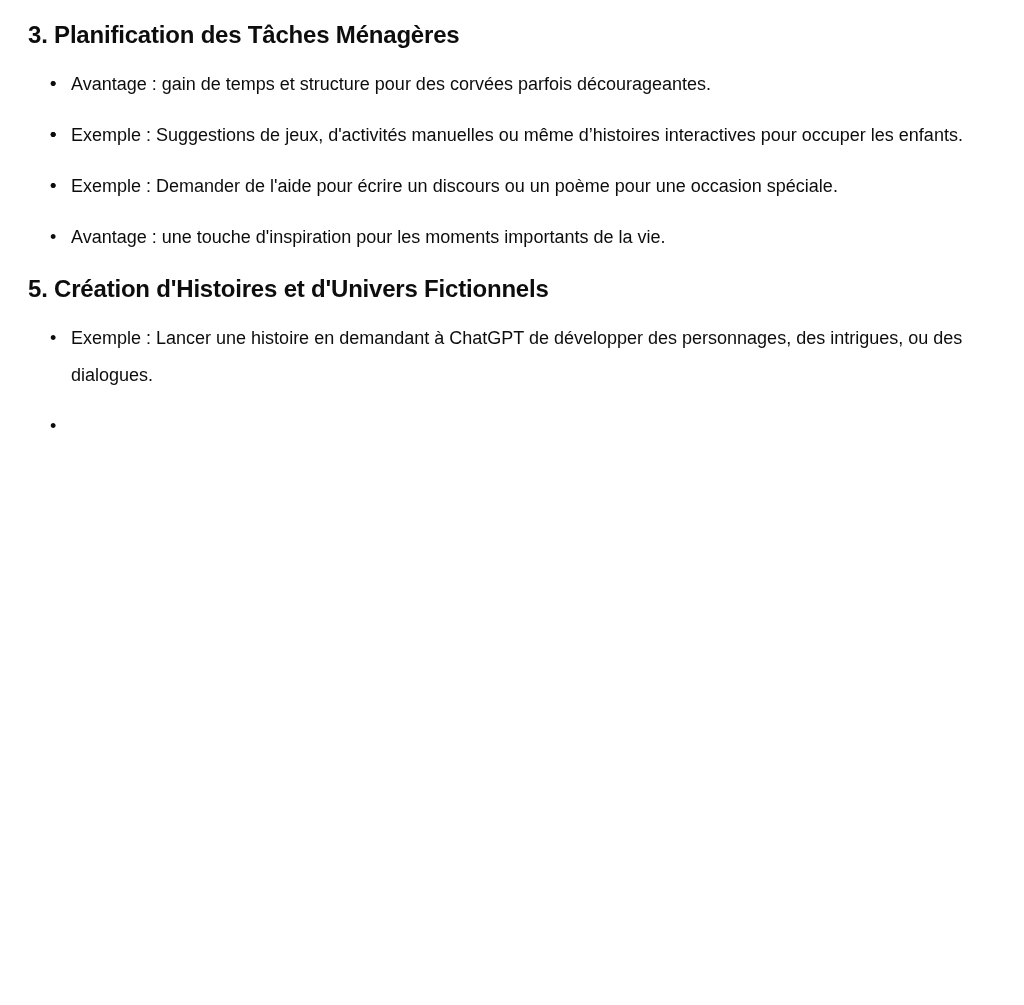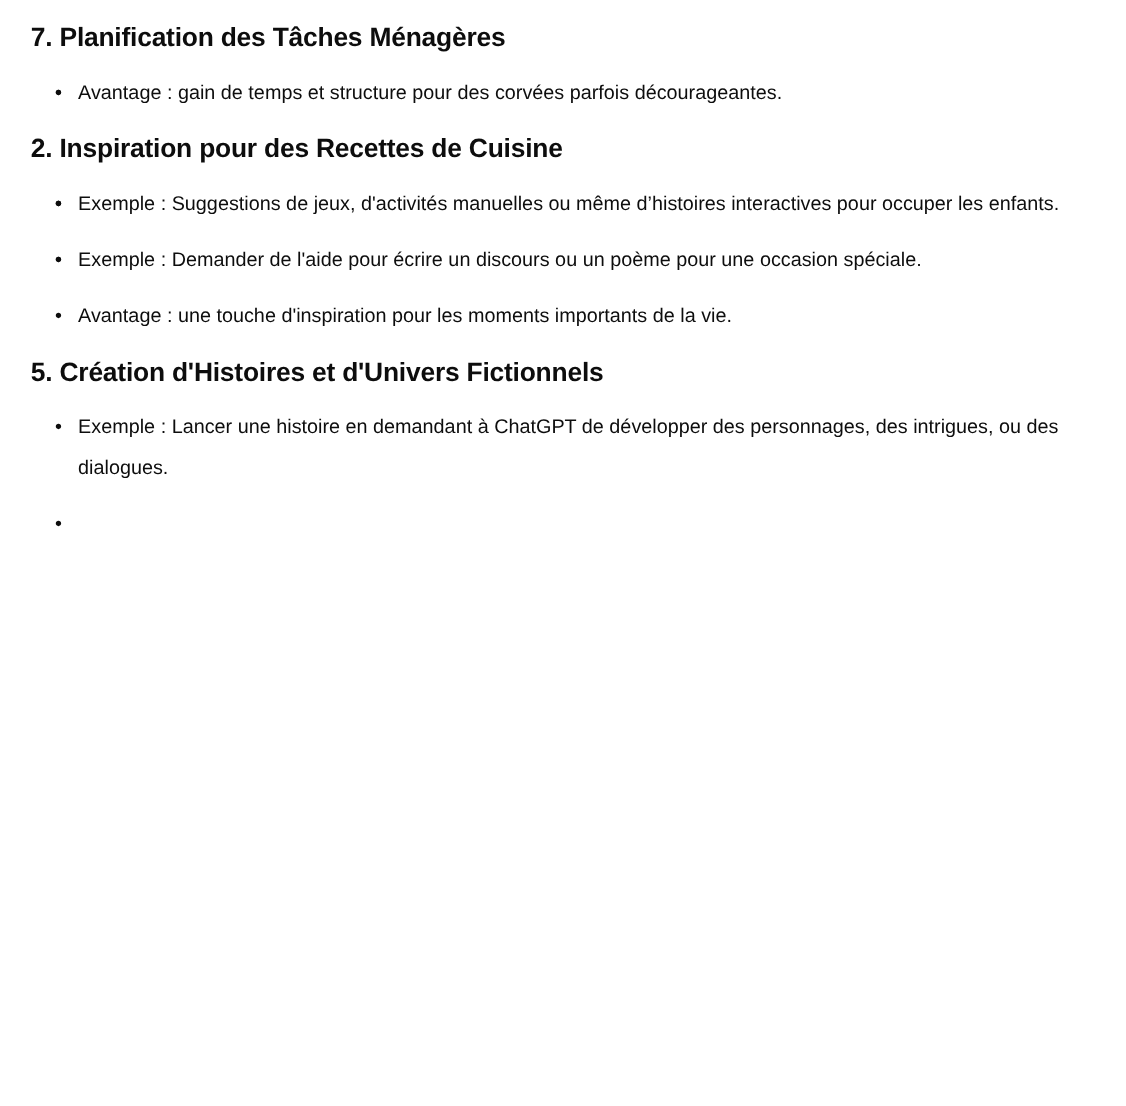--- a/index.html
+++ b/index.html
@@ -43,28 +43,27 @@
     top: 0;
     font-size: 18px;
     line-height: 37px;
   }
 </style>
 </head>
 <body style="background: rgb(255, 255, 255); color: rgb(13, 13, 13);">
 
 <main>
     <section class="section">
-      <h3 class="section-heading">7. Planification des Tâches Ménagères</h3>
+      <h3 class="section-heading">3. Planification des Tâches Ménagères</h3>
       <ul class="bullet-list">
         <li class="bullet-item"><span class="bullet-marker">•</span></li>
         <li class="bullet-item"><span class="bullet-marker">•</span><span class="bullet-text">Avantage : gain de temps et structure pour des corvées parfois décourageantes.</span></li>
       </ul>
     </section>
     <section class="section">
-      <h3 class="section-heading">2. Inspiration pour des Recettes de Cuisine</h3>
       <ul class="bullet-list">
         <li class="bullet-item"><span class="bullet-marker">•</span></li>
         <li class="bullet-item"><span class="bullet-marker">•</span></li>
       </ul>
     </section>
     <section class="section">
       <ul class="bullet-list">
         <li class="bullet-item"><span class="bullet-marker">•</span><span class="bullet-text">Exemple : Suggestions de jeux, d'activités manuelles ou même d’histoires interactives pour occuper les enfants.</span></li>
         <li class="bullet-item"><span class="bullet-marker">•</span></li>
       </ul>

